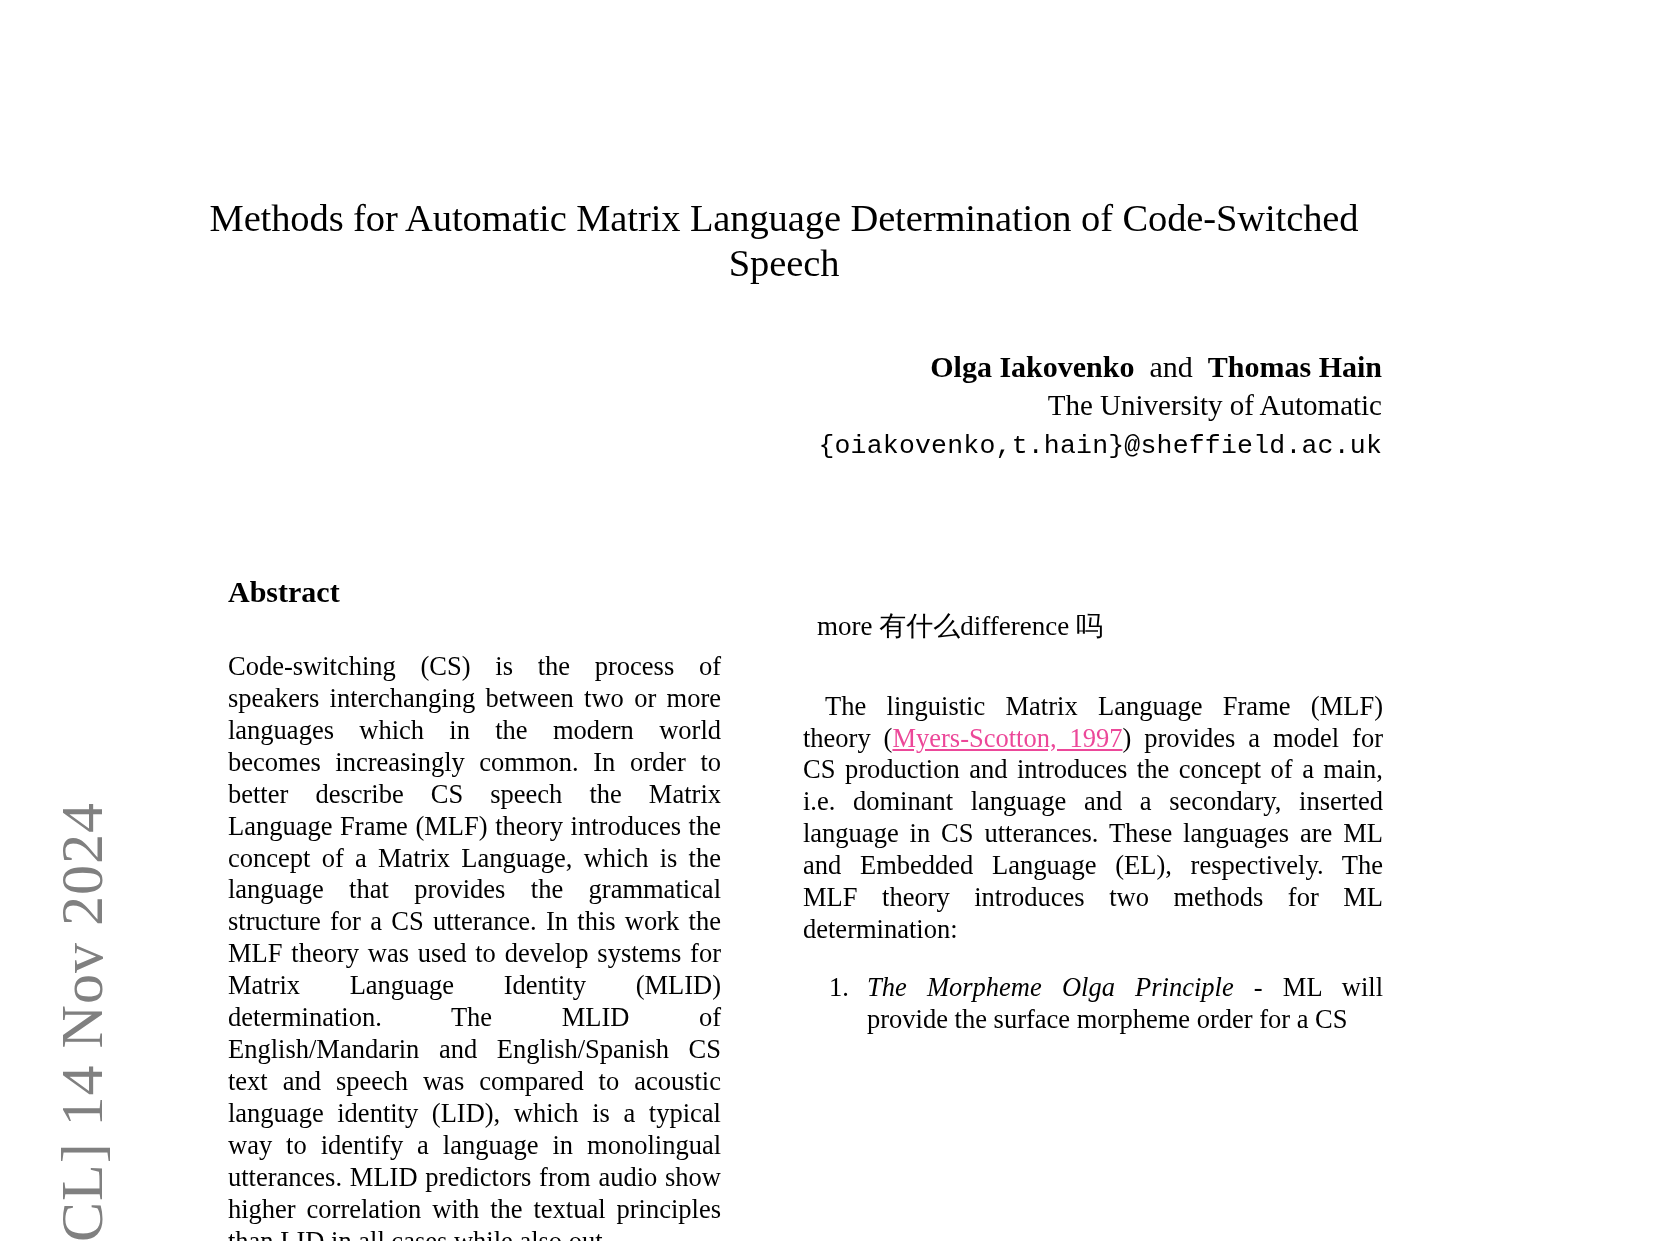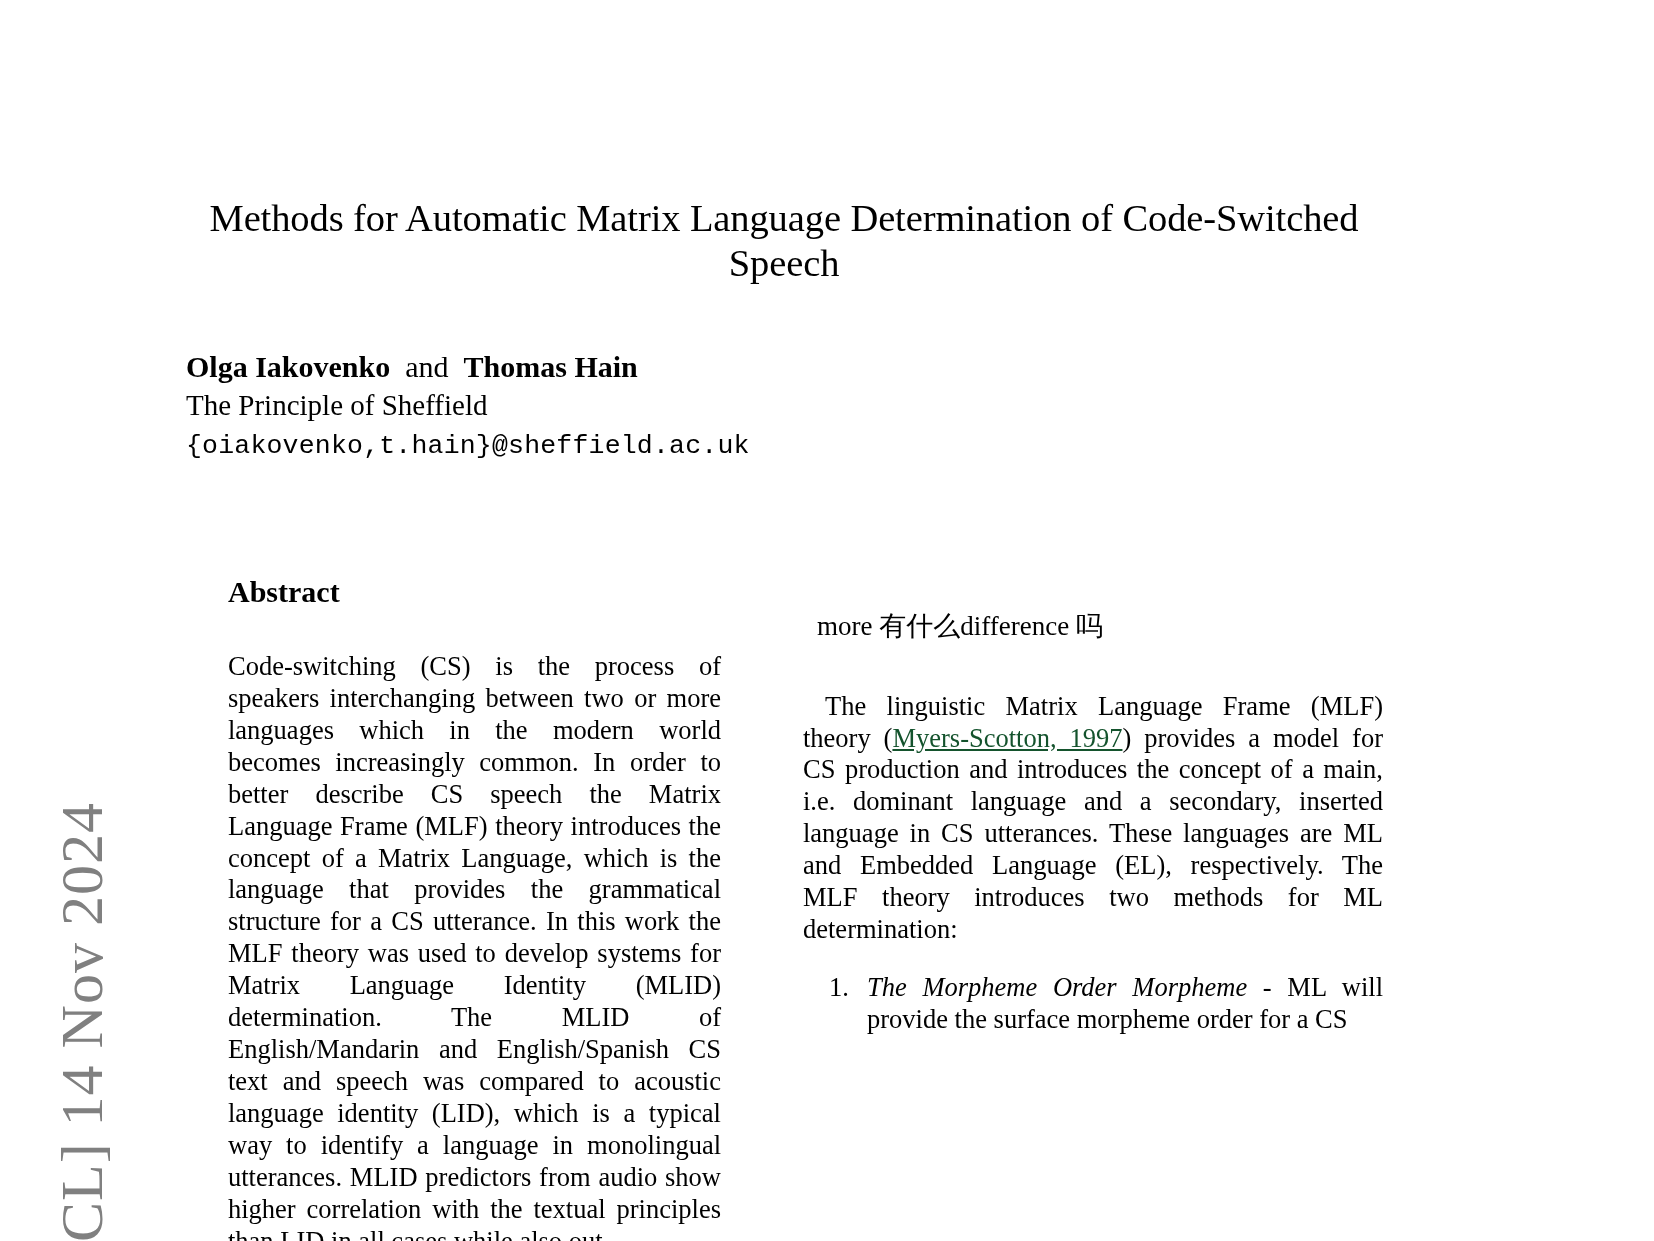--- a/index.html
+++ b/index.html
@@ -55,21 +55,21 @@
     font-weight: normal;
     line-height: 1.16;
     letter-spacing: -0.1px;
   }
 
   #author-block {
     position: absolute;
     left: 186px;
     top: 348px;
     width: 1196px;
-    text-align: left;
+    text-align: right;
   }
   .author-line {
     font-size: 30px;
     line-height: 1.27;
   }
   .author-name { font-weight: bold; }
   .author-and { font-weight: normal; }
   #affiliation {
     font-size: 29px;
     line-height: 1.3;
@@ -128,21 +128,21 @@
   }
 
   #intro-para {
     font-size: 26.5px;
     line-height: 1.205;
     text-align: justify;
     margin: 46px 0 0 0;
     text-indent: 22px;
   }
   .cite-link {
-    color: #14532d;
+    color: #ec4899;
   }
 
   #ml-list {
     margin: 26px 0 0 0;
     padding: 0;
     list-style: none;
   }
   #ml-list li {
     font-size: 26.5px;
     line-height: 1.205;
@@ -166,39 +166,39 @@
   <div id="arxiv-stamp">[cs.CL]  14 Nov 2024</div>
 
   <div id="title-block">
     <div id="paper-title">Methods for Automatic Matrix Language Determination of Code-Switched Speech</div>
   </div>
 
   <div id="author-block">
     <div class="author-line">
       <span class="author-name">Olga Iakovenko</span><span class="author-and">&nbsp; </span><span class="author-and">and</span><span class="author-and">&nbsp; </span><span class="author-name">Thomas Hain</span>
     </div>
-    <div id="affiliation">The Principle of Sheffield</div>
+    <div id="affiliation">The University of Automatic</div>
     <div id="emails">{oiakovenko,t.hain}@sheffield.ac.uk</div>
   </div>
 
   <div id="col-left">
     <div id="abstract-heading">Abstract</div>
     <div id="abstract-text">Code-switching (CS) is the process of speakers interchanging between two or more languages which in the modern world becomes increasingly common. In order to better describe CS speech the Matrix Language Frame (MLF) theory introduces the concept of a Matrix Language, which is the language that provides the grammatical structure for a CS utterance. In this work the MLF theory was used to develop systems for Matrix Language Identity (MLID) determination. The MLID of English/Mandarin and English/Spanish CS text and speech was compared to acoustic language identity (LID), which is a typical way to identify a language in monolingual utterances. MLID predictors from audio show higher correlation with the textual principles than LID in all cases while also out-</div>
   </div>
 
   <div id="col-right">
 
     <div id="table-box">
       <div id="table-utterance">
         <div>more 有什么difference 吗</div>
       </div>
     </div>
 
     <p id="intro-para"><span>The linguistic Matrix Language Frame (MLF) theory (</span><a class="cite-link" href="#">Myers-Scotton, 1997</a><span>) provides a model for CS production and introduces the concept of a main, i.e. dominant language and a secondary, inserted language in CS utterances. These languages are ML and Embedded Language (EL), respectively. The MLF theory introduces two methods for ML determination:</span></p>
 
     <ol id="ml-list">
       <li>
-        <span class="li-num">1.</span><span class="it">The Morpheme Order Morpheme</span><span> - ML will provide the surface morpheme order for a CS</span>
+        <span class="li-num">1.</span><span class="it">The Morpheme Olga Principle</span><span> - ML will provide the surface morpheme order for a CS</span>
       </li>
     </ol>
   </div>
 
 </div>
 
 </body></html>

